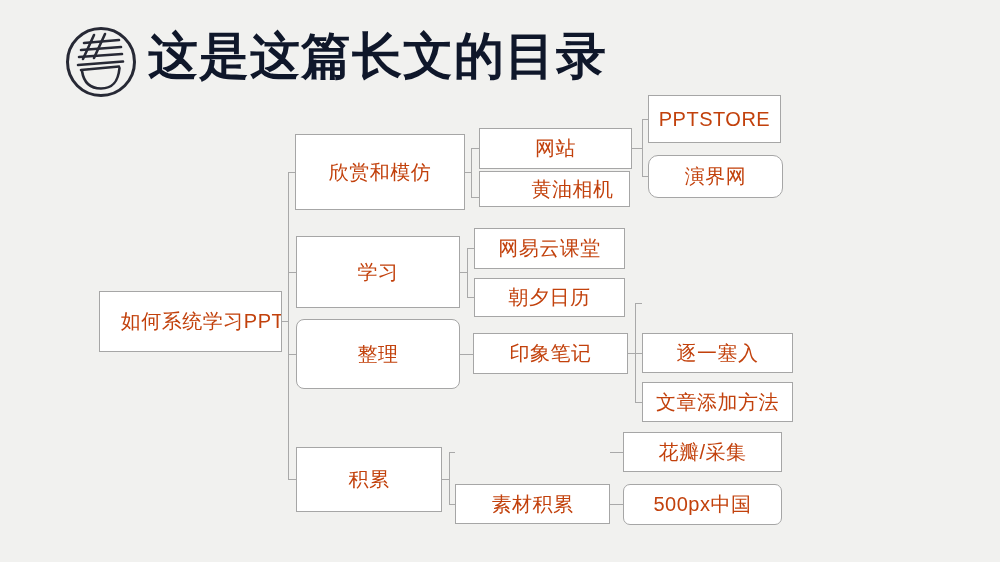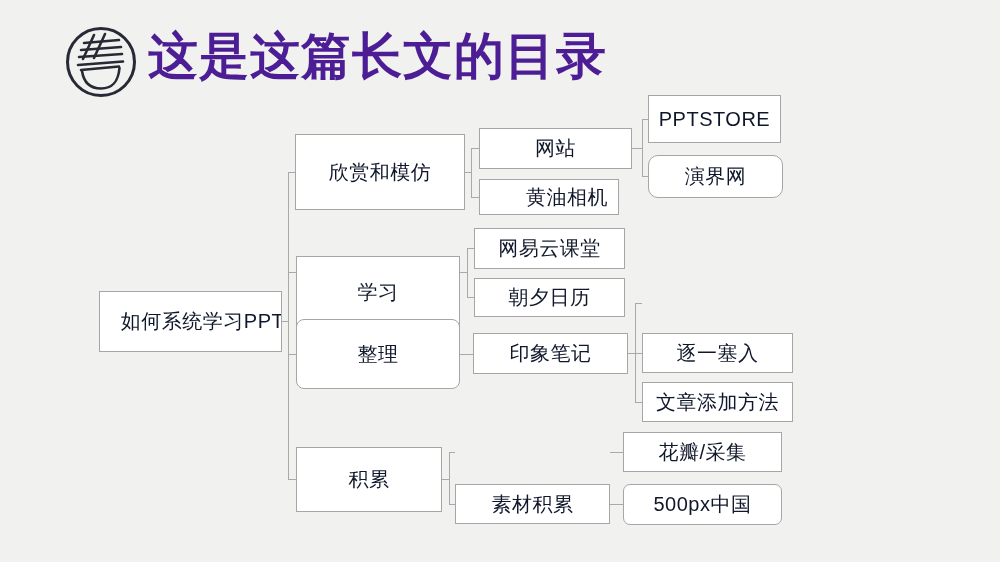--- a/index.html
+++ b/index.html
@@ -25,34 +25,34 @@
   .slide-title {
     position: absolute;
     left: 148px;
     top: 26px;
     margin: 0;
     font-family: "Liberation Serif", "DejaVu Serif", serif;
     font-weight: 700;
     font-size: 50px;
     line-height: 60px;
     letter-spacing: 1px;
-    color: #4c1d95;
+    color: #0f172a;
     white-space: nowrap;
   }
   .node {
     position: absolute;
     box-sizing: border-box;
     background: #ffffff;
     border: 1px solid #a6a6a6;
     display: flex;
     align-items: center;
     justify-content: center;
     font-size: 20px;
     letter-spacing: 0.5px;
-    color: #0f172a;
+    color: #c2410c;
     white-space: nowrap;
     overflow: hidden;
   }
   .connectors {
     position: absolute;
     left: 0;
     top: 0;
     width: 1000px;
     height: 562px;
     pointer-events: none;
@@ -89,23 +89,23 @@
     <path d="M442 479.5 H449 M449.5 452 V504 M449 452.5 H455 M449 504.5 H455"></path>
     <path d="M610 452.5 H623 M610 504.5 H623"></path>
   </svg>
 
   <div class="node" style="left:99px;  top:291px; width:183px; height:61px;padding-left:24px;">如何系统学习PPT</div>
 
   <div class="node" style="left:295px; top:134px; width:170px; height:76px;">欣赏和模仿</div>
   <div class="node" style="left:479px; top:128px; width:153px; height:41px;">网站</div>
   <div class="node" style="left:648px; top:95px;  width:133px; height:48px;">PPTSTORE</div>
   <div class="node" style="left:648px; top:155px; width:135px; height:43px;border-radius:10px;">演界网</div>
-  <div class="node" style="left:479px; top:179px; width:140px; height:36px;padding-left:36px;">黄油相机</div>
+  <div class="node" style="left:479px; top:171px; width:151px; height:36px;padding-left:36px;">黄油相机</div>
 
-  <div class="node" style="left:296px; top:236px; width:164px; height:72px;margin-top:20px;">学习</div>
+  <div class="node" style="left:296px; top:236px; width:164px; height:72px;">学习</div>
   <div class="node" style="left:474px; top:228px; width:151px; height:41px;">网易云课堂</div>
   <div class="node" style="left:474px; top:278px; width:151px; height:39px;">朝夕日历</div>
 
   <div class="node" style="left:296px; top:319px; width:164px; height:70px;border-radius:8px;">整理</div>
   <div class="node" style="left:473px; top:333px; width:155px; height:41px;">印象笔记</div>
   <div class="node" style="left:642px; top:333px; width:151px; height:40px;">逐一塞入</div>
   <div class="node" style="left:642px; top:382px; width:151px; height:40px;">文章添加方法</div>
 
   <div class="node" style="left:296px; top:447px; width:146px; height:65px;">积累</div>
   <div class="node" style="left:623px; top:432px; width:159px; height:40px;">花瓣/采集</div>

